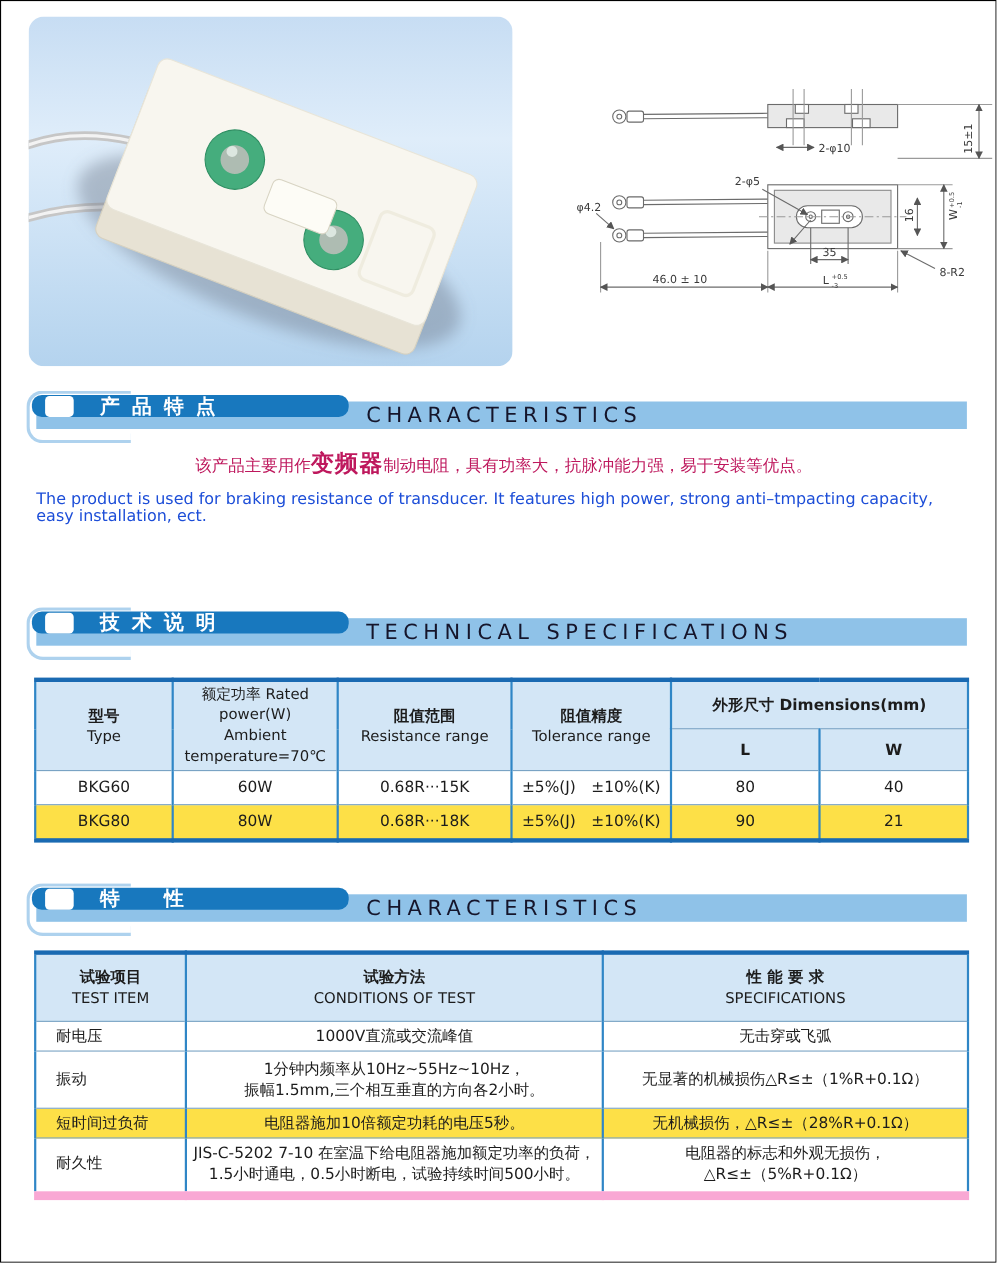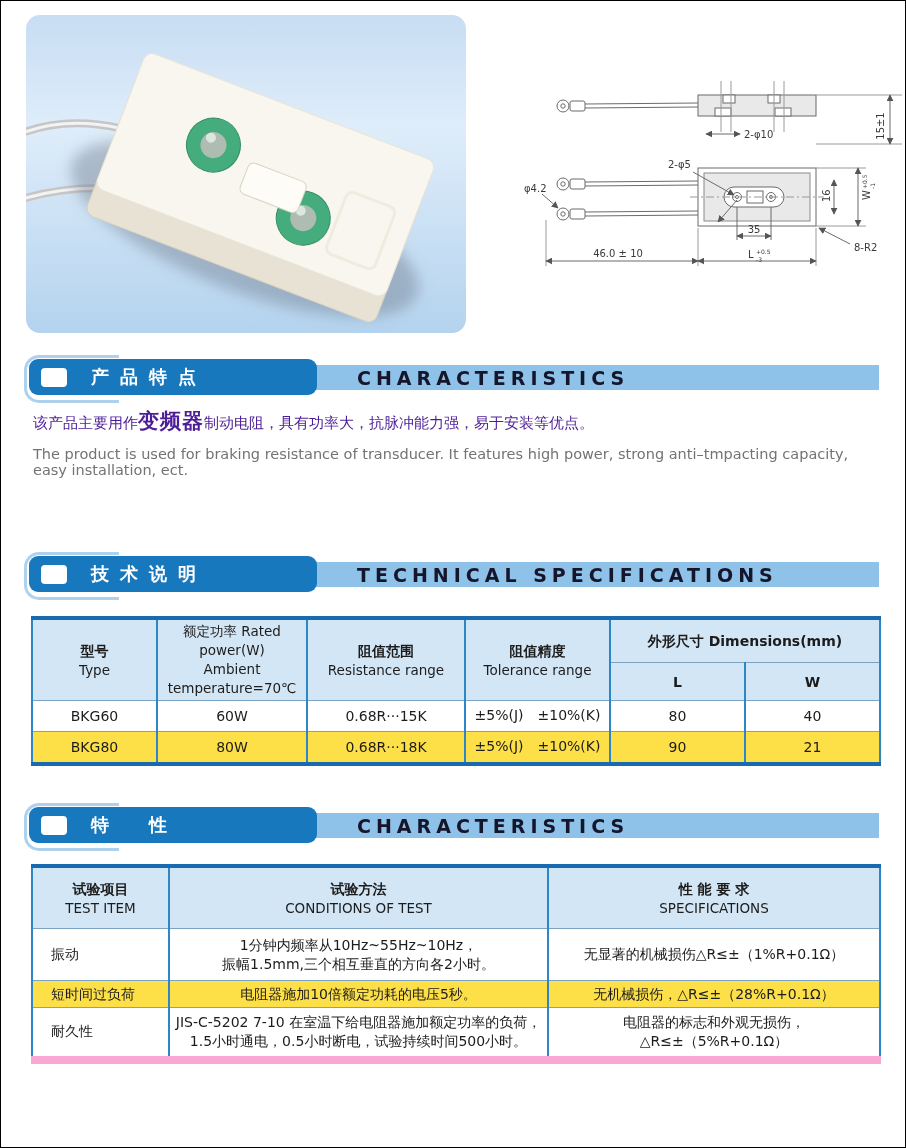--- a/index.html
+++ b/index.html
@@ -9,32 +9,32 @@
     font-family:"DejaVu Sans","Liberation Sans",sans-serif;color:#1c1c1c;
   }
   .photo-box{position:absolute;left:25px;top:14px;width:440px;height:318px;}
   .drawing{position:absolute;left:517px;top:55px;width:402px;height:245px;}
 
   
   .band{position:absolute;left:28px;width:850px;height:36px;}
   .band-light{position:absolute;left:4px;right:0;top:6px;height:25px;background:#8fc2e8;}
   .band-ring{position:absolute;left:-5px;top:-4px;width:92px;height:42px;
     border:3px solid #aed2ee;border-right:none;border-radius:15px 0 0 15px;}
-  .band-pill{position:absolute;left:0;top:0;width:288px;height:36px;background:#1878be;
+  .band-pill{position:absolute;left:0;top:0;width:288px;height:20px;background:#1878be;
     border-radius:9px;display:flex;align-items:center;}
   .band-icon{width:26px;height:19px;background:#fff;border-radius:4px;margin-left:12px;flex:none;}
   .band-zh{color:#fff;font-weight:bold;font-size:18px;letter-spacing:11px;margin-left:24px;white-space:nowrap;}
-  .band-en{position:absolute;left:324px;top:50%;transform:translateY(-50%);
-    color:#15152b;font-weight:bold;font-size:19px;letter-spacing:5px;white-space:nowrap;}
+  .band-en{position:absolute;left:300px;top:50%;transform:translateY(-50%);
+    color:#15152b;font-weight:normal;font-size:19px;letter-spacing:5px;white-space:nowrap;}
 
   
   .intro{position:absolute;left:32px;top:407px;width:850px;}
-  .intro .zh{font-size:15px;margin:0 0 10px 0;line-height:26px;color:#4c1d95;}
+  .intro .zh{font-size:15px;margin:0 0 10px 0;line-height:26px;color:#be185d;text-align:center;}
   .intro .zh .big{font-size:21px;font-weight:bold;letter-spacing:1px;}
-  .intro .en{font-size:14.5px;margin:0;color:#737373;}
+  .intro .en{font-size:14.5px;margin:0;color:#1d4ed8;}
 
   
   table{border-collapse:collapse;table-layout:fixed;}
   .spec-table{position:absolute;left:30px;top:615px;width:848px;
     border-top:4px solid #1a6ab2;border-bottom:4px solid #1a6ab2;}
   .char-table{position:absolute;left:30px;top:863px;width:848px;
     border-top:4px solid #1a6ab2;border-bottom:8px solid #f9a8d4;}
   th,td{border-left:2px solid #2f86c6;border-right:2px solid #2f86c6;
     border-top:1px solid #7aa3c4;border-bottom:1px solid #7aa3c4;
     font-size:14px;text-align:center;vertical-align:middle;padding:2px 4px;}
@@ -289,20 +289,29 @@
           <div class="hz">试验方法</div>
           <div class="he">CONDITIONS OF TEST</div>
         </th>
         <th>
           <div class="hz">性 能 要 求</div>
           <div class="he">SPECIFICATIONS</div>
         </th>
       </tr>
     </thead>
     <tbody>
+      <tr class="r1">
+        <td class="item">耐电压</td>
+        <td>
+            <div>1000V直流或交流峰值</div>
+          </td>
+        <td>
+            <div>无击穿或飞弧</div>
+          </td>
+      </tr>
       <tr class="r2">
         <td class="item">振动</td>
         <td>
           <div>1分钟内频率从10Hz~55Hz~10Hz，</div>
           <div>振幅1.5mm,三个相互垂直的方向各2小时。</div>
         </td>
         <td>
             <div>无显著的机械损伤△R≤±（1%R+0.1Ω）</div>
           </td>
       </tr>

